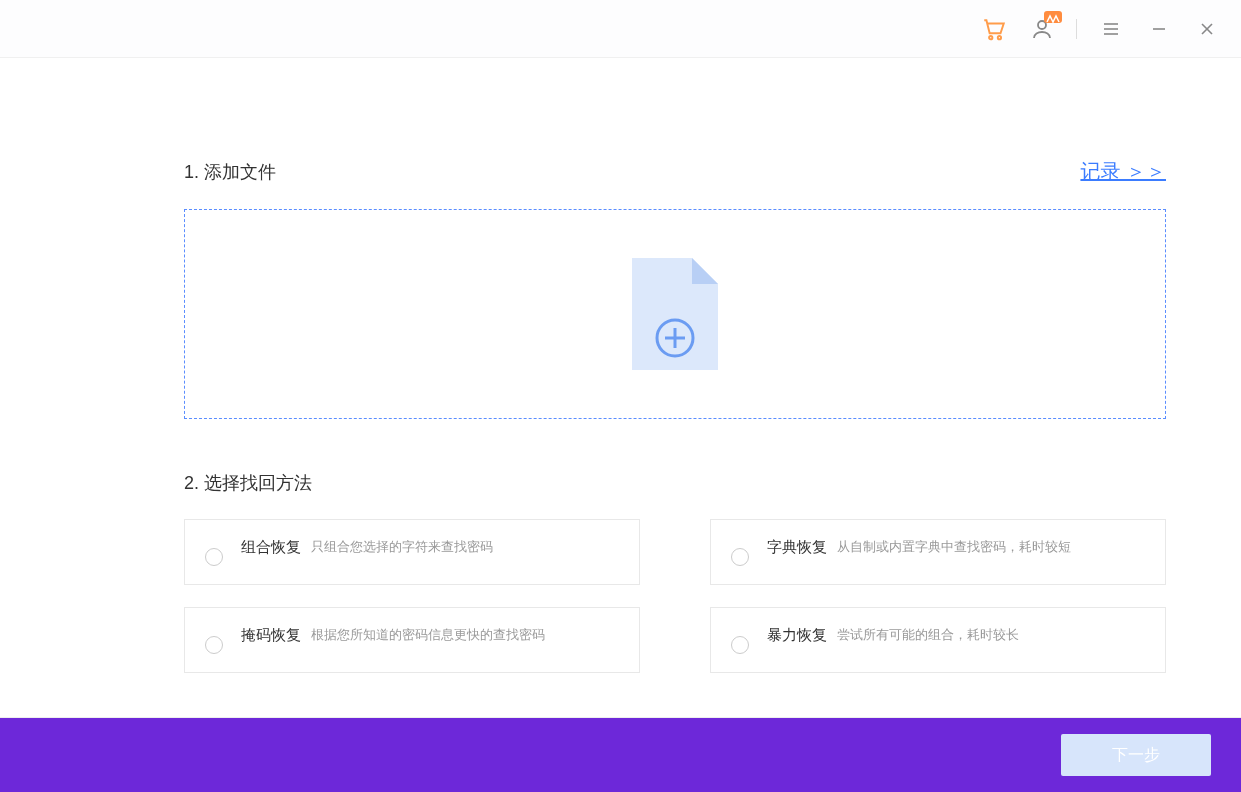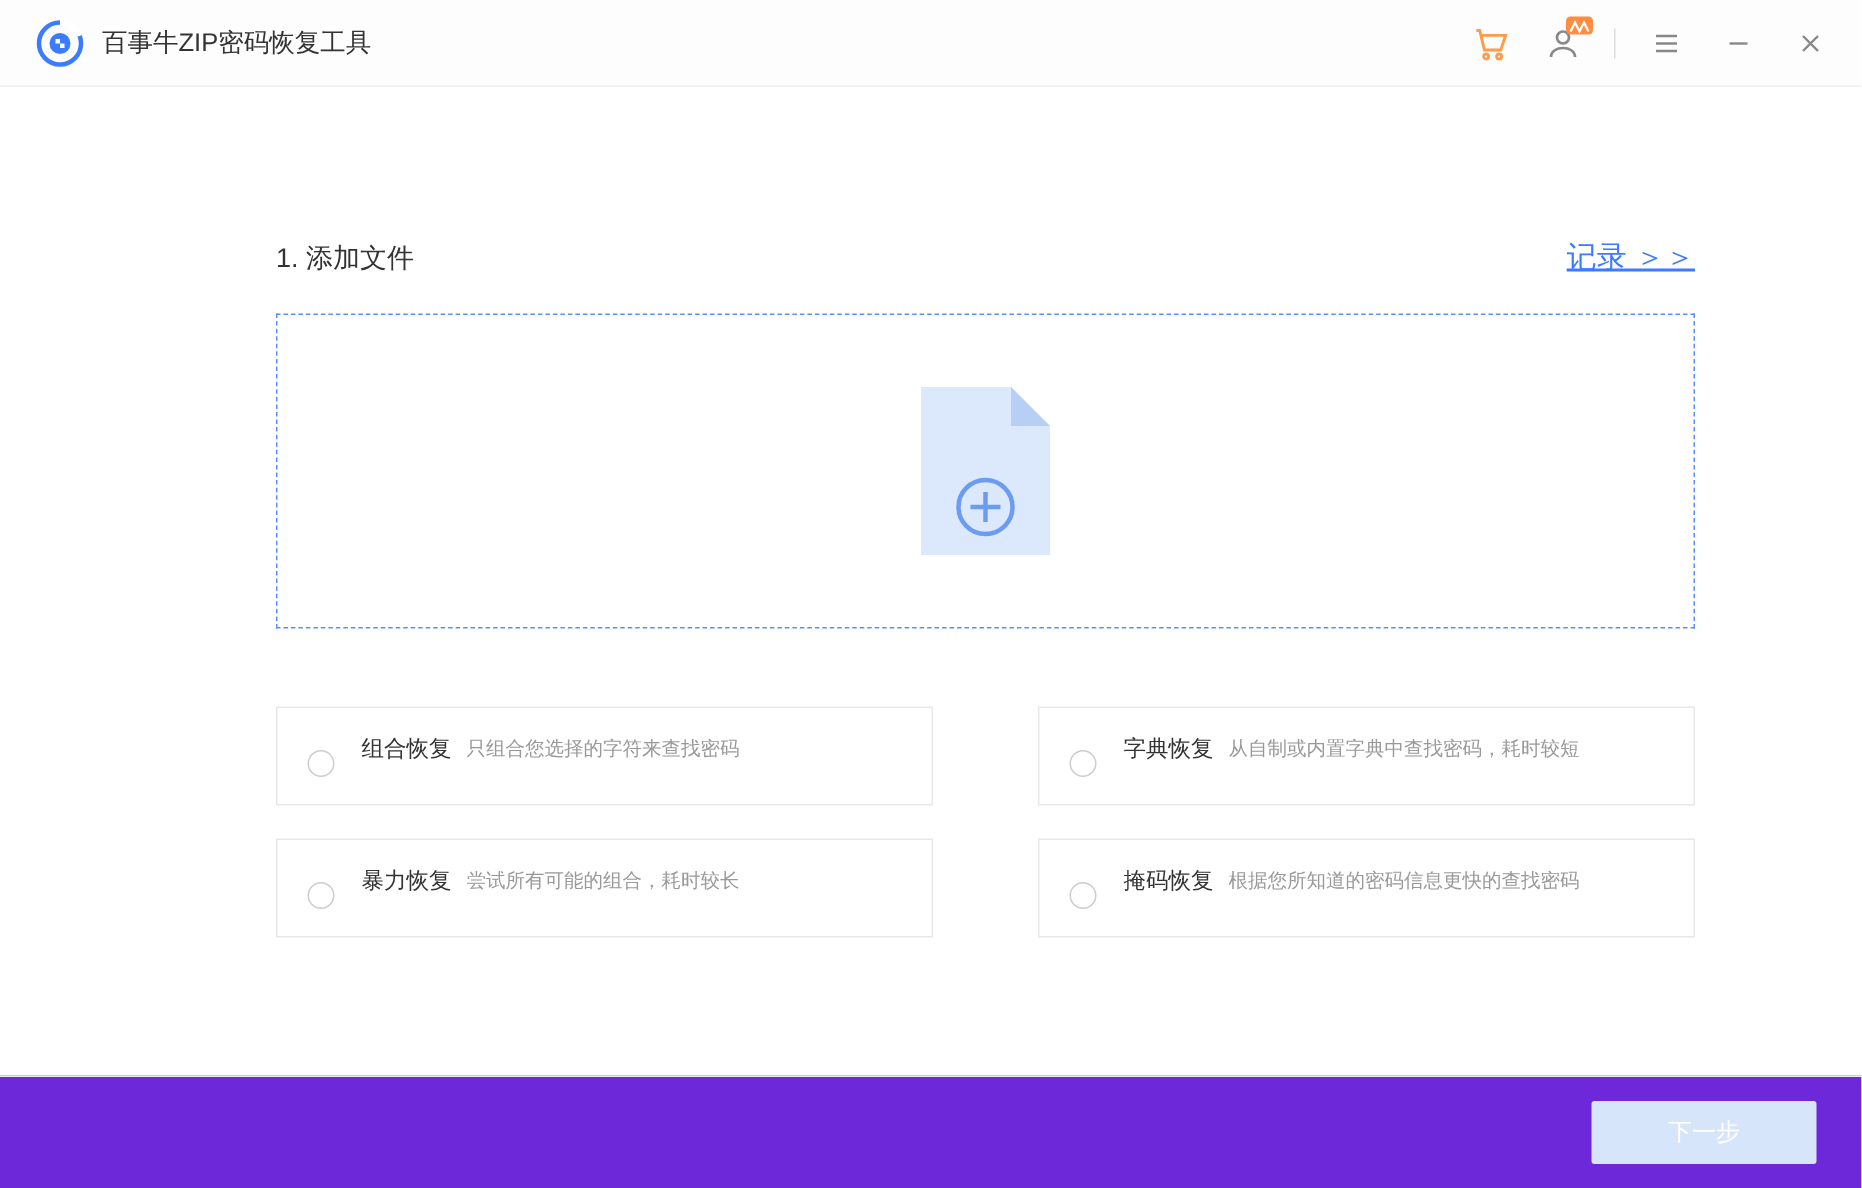--- a/index.html
+++ b/index.html
@@ -48,21 +48,21 @@
       justify-content: center;
       cursor: pointer;
       color: #888;
     }
     .divider {
       width: 1px;
       height: 20px;
       background: #ddd;
     }
     .main {
-      padding: 100px 111px 0 184px;
+      padding: 100px 75px 0 184px;
     }
     .section-header {
       display: flex;
       justify-content: space-between;
       align-items: center;
       margin-bottom: 24px;
     }
     .section-title {
       font-size: 18px;
       color: #333;
@@ -163,32 +163,20 @@
       width: 18px;
       height: 12px;
       background: #ff8c3f;
       border-radius: 3px;
     }
   </style>
 </head>
 <body>
 
 <div class="titlebar">
-  <div class="logo-wrap">
-    <div class="logo-icon">
-      <svg width="32" height="32" viewBox="0 0 32 32">
-        <circle cx="16" cy="16" r="14" fill="none" stroke="#3b7cff" stroke-width="3"></circle>
-        <path d="M 16 2 A 14 14 0 0 1 29 11" fill="none" stroke="#fff" stroke-width="4"></path>
-        <circle cx="16" cy="16" r="7" fill="#3b7cff"></circle>
-        <rect x="13" y="13" width="3" height="3" fill="#fff"></rect>
-        <rect x="16" y="16" width="3" height="3" fill="#fff"></rect>
-      </svg>
-    </div>
-    <div class="app-title">百事牛ZIP密码恢复工具</div>
-  </div>
   <div class="titlebar-right">
     <div class="icon-btn">
       <svg width="26" height="26" viewBox="0 0 24 24" fill="none" stroke="#ff9c4a" stroke-width="1.8">
         <path d="M3 4h2l3 12h10l3-9H6"></path>
         <circle cx="9" cy="20" r="1.5"></circle>
         <circle cx="17" cy="20" r="1.5"></circle>
       </svg>
     </div>
     <div class="icon-btn user-badge">
       <svg width="24" height="24" viewBox="0 0 24 24" fill="none" stroke="#888" stroke-width="1.8">
@@ -234,48 +222,49 @@
       <svg width="94" height="120" viewBox="0 0 94 120">
         <path d="M 4 4 L 64 4 L 90 30 L 90 116 L 4 116 Z" fill="#dce8fb"></path>
         <path d="M 64 4 L 90 30 L 64 30 Z" fill="#b8cff5"></path>
         <circle cx="47" cy="84" r="18" fill="none" stroke="#6b9cf2" stroke-width="3"></circle>
         <line x1="47" y1="74" x2="47" y2="94" stroke="#6b9cf2" stroke-width="3"></line>
         <line x1="37" y1="84" x2="57" y2="84" stroke="#6b9cf2" stroke-width="3"></line>
       </svg>
     </div>
   </div>
 
+  <div class="section-title-2">2. 选择找回方法</div>
 
   <div class="methods">
     <div class="method-card">
       <div class="radio"></div>
       <div class="method-text">
         <div class="method-title">组合恢复</div>
         <div class="method-desc">只组合您选择的字符来查找密码</div>
       </div>
     </div>
     <div class="method-card">
       <div class="radio"></div>
       <div class="method-text">
         <div class="method-title">字典恢复</div>
         <div class="method-desc">从自制或内置字典中查找密码，耗时较短</div>
       </div>
     </div>
     <div class="method-card">
       <div class="radio"></div>
       <div class="method-text">
+        <div class="method-title">掩码恢复</div>
+        <div class="method-desc">根据您所知道的密码信息更快的查找密码</div>
+      </div>
+    </div>
+    <div class="method-card">
+      <div class="radio"></div>
+      <div class="method-text">
         <div class="method-title">暴力恢复</div>
         <div class="method-desc">尝试所有可能的组合，耗时较长</div>
-      </div>
-    </div>
-    <div class="method-card">
-      <div class="radio"></div>
-      <div class="method-text">
-        <div class="method-title">掩码恢复</div>
-        <div class="method-desc">根据您所知道的密码信息更快的查找密码</div>
       </div>
     </div>
   </div>
 </div>
 
 <div class="footer">
   <button class="next-btn">下一步</button>
 </div>
 
 </body></html>

